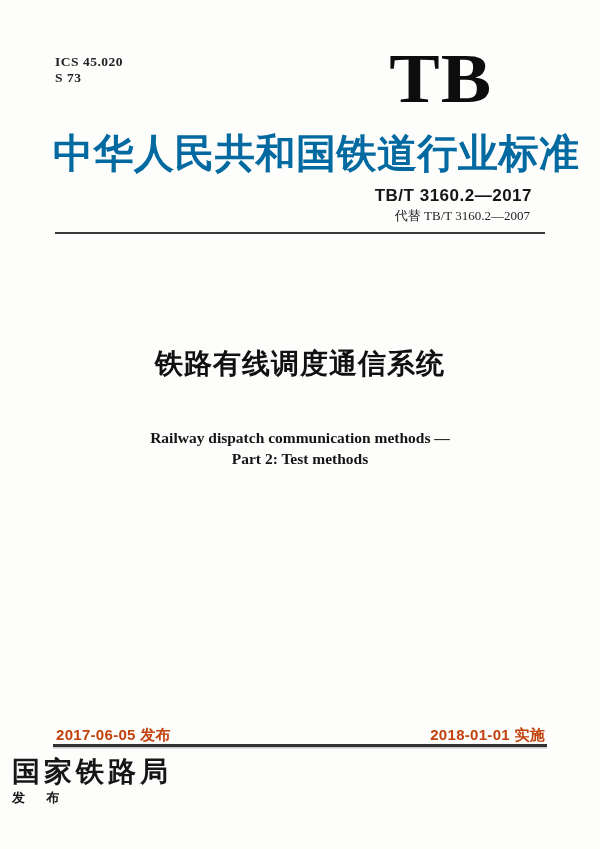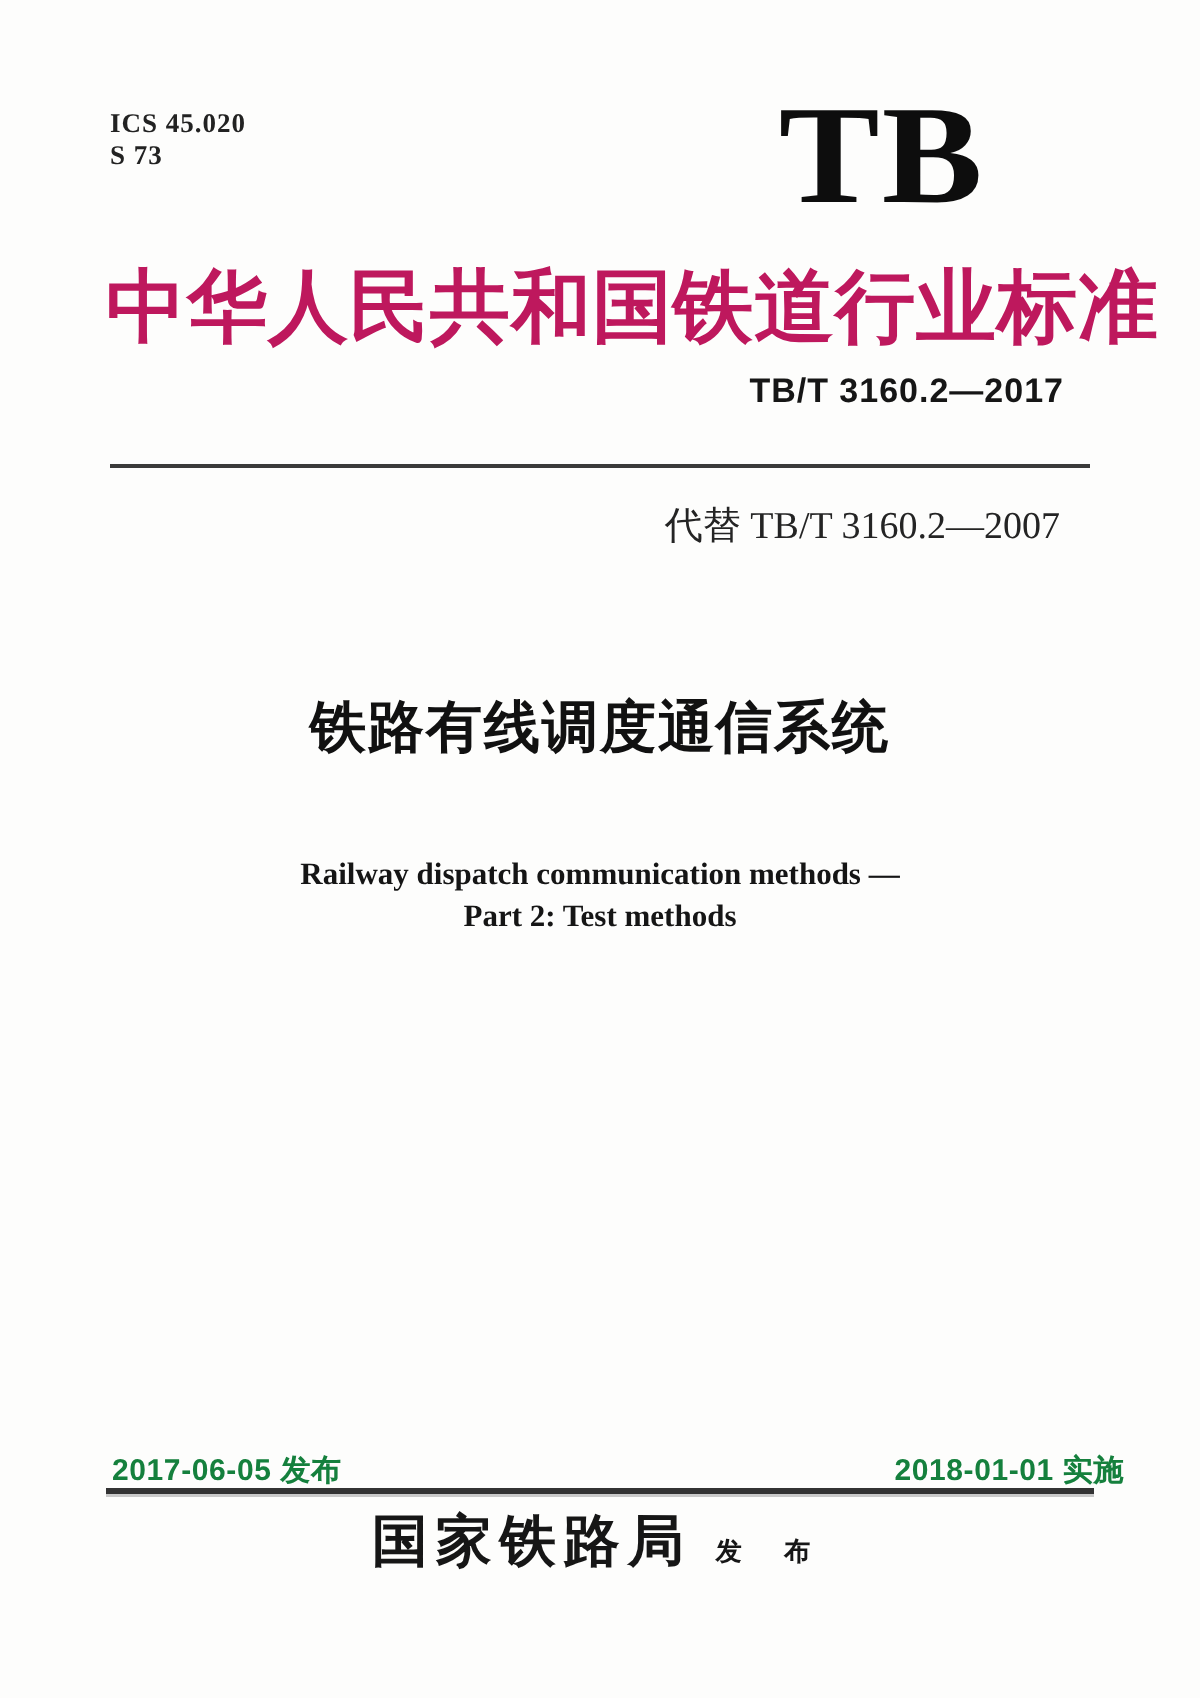--- a/index.html
+++ b/index.html
@@ -47,21 +47,21 @@
   
   .std-heading {
     position: absolute;
     left: 53px;
     top: 130px;
     width: 494px;
     font-family: "Liberation Serif", "DejaVu Serif", serif;
     font-weight: 700;
     font-size: 40px;
     line-height: 48px;
-    color: #be185d;
+    color: #0369a1;
     text-align: justify;
     text-align-last: justify;
     white-space: nowrap;
     letter-spacing: 0.5px;
   }
 
   
   .std-number {
     position: absolute;
     top: 186px;
@@ -74,24 +74,23 @@
     letter-spacing: 0.5px;
     color: #161616;
   }
   .std-replaces {
     position: absolute;
     top: 207px;
     right: 70px;
     text-align: right;
     font-family: "Liberation Serif", "DejaVu Serif", serif;
     font-weight: 400;
-    font-size: 19px;
+    font-size: 13px;
     line-height: 17px;
     color: #242424;
-    margin-top: 48px;
   }
 
   .rule-top {
     position: absolute;
     top: 232px;
     left: 55px;
     width: 490px;
     height: 2px;
     background: #3a3a3a;
     border: none;
@@ -124,29 +123,29 @@
     font-size: 15.5px;
     line-height: 21px;
     color: #151515;
   }
 
   
   .dates-row {
     position: absolute;
     top: 726px;
     left: 56px;
-    right: 38px;
+    right: 55px;
     display: flex;
     justify-content: space-between;
     align-items: baseline;
     font-family: "Liberation Sans", "DejaVu Sans", sans-serif;
     font-weight: 700;
     font-size: 15px;
     letter-spacing: 0.3px;
-    color: #15803d;
+    color: #c2410c;
   }
 
   .rule-bottom {
     position: absolute;
     top: 744px;
     left: 53px;
     width: 494px;
     height: 2.5px;
     background: #333;
     border: none;
@@ -158,20 +157,21 @@
     position: absolute;
     top: 755px;
     left: 0;
     width: 100%;
     display: flex;
     justify-content: center;
     align-items: baseline;
     font-family: "Liberation Serif", "DejaVu Serif", serif;
     font-weight: 700;
     color: #161616;
+    flex-direction: column;
   }
   .publisher-name {
     font-size: 28px;
     line-height: 34px;
     letter-spacing: 4px;
   }
   .publisher-action {
     font-size: 13px;
     letter-spacing: 9px;
     margin-left: 12px;

